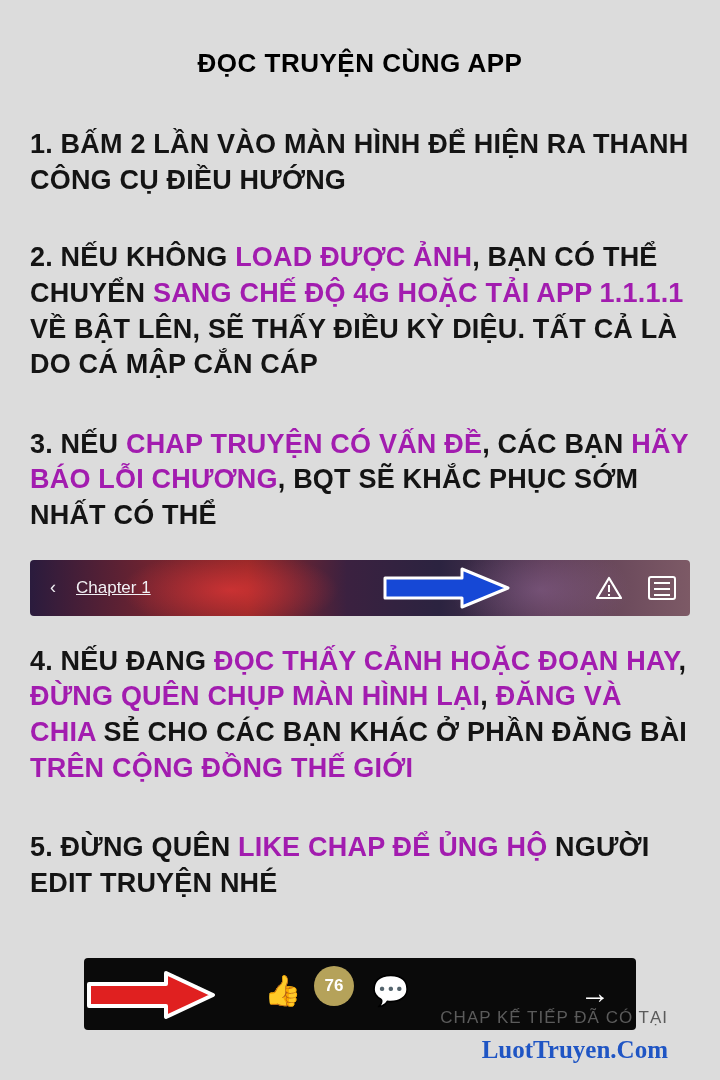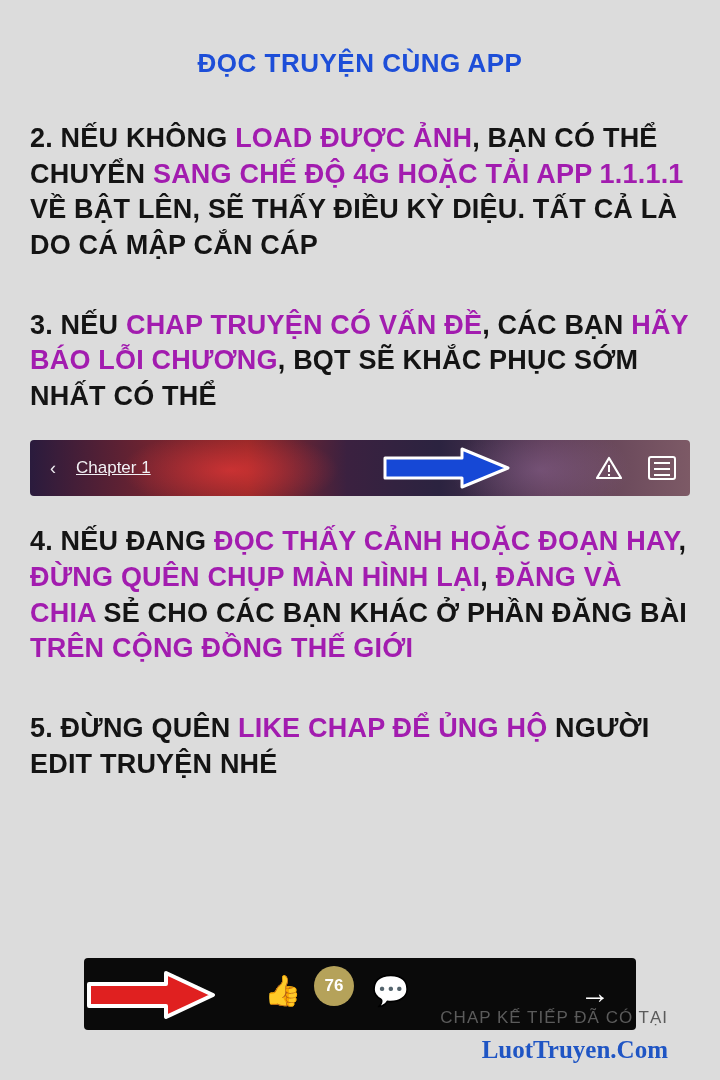--- a/index.html
+++ b/index.html
@@ -13,21 +13,21 @@
   .page {
     position: relative;
     width: 720px; height: 1080px;
     background: #dcdcdc;
   }
   .title {
     text-align: center;
     font-size: 26px;
     font-weight: bold;
     letter-spacing: 0.5px;
-    color: #1d4ed8;
+    color: #000000;
     padding-top: 48px;
   }
   .body-block {
     padding: 0 30px;
   }
   .para {
     font-size: 27px;
     font-weight: bold;
     line-height: 1.32;
     color: #141414;
@@ -159,20 +159,23 @@
 </style>
 </head>
 <body>
 
 <div class="page">
 
   <div class="title">ĐỌC TRUYỆN CÙNG APP</div>
 
   <div class="body-block">
 
+    <p class="para p1">
+      <span>1. BẤM 2 LẦN VÀO MÀN HÌNH ĐỂ HIỆN RA THANH CÔNG CỤ ĐIỀU HƯỚNG</span>
+    </p>
 
     <p class="para p2">
       <span>2. NẾU KHÔNG </span><span class="red">LOAD ĐƯỢC ẢNH</span><span>, BẠN CÓ THỂ CHUYỂN </span><span class="red">SANG CHẾ ĐỘ 4G HOẶC TẢI APP 1.1.1.1</span><span> VỀ BẬT LÊN, SẼ THẤY ĐIỀU KỲ DIỆU. TẤT CẢ LÀ DO CÁ MẬP CẮN CÁP</span>
     </p>
 
     <p class="para p3">
       <span>3. NẾU </span><span class="red">CHAP TRUYỆN CÓ VẤN ĐỀ</span><span>, CÁC BẠN </span><span class="red">HÃY BÁO LỖI CHƯƠNG</span><span>, BQT SẼ KHẮC PHỤC SỚM NHẤT CÓ THỂ</span>
     </p>
   </div>
 

